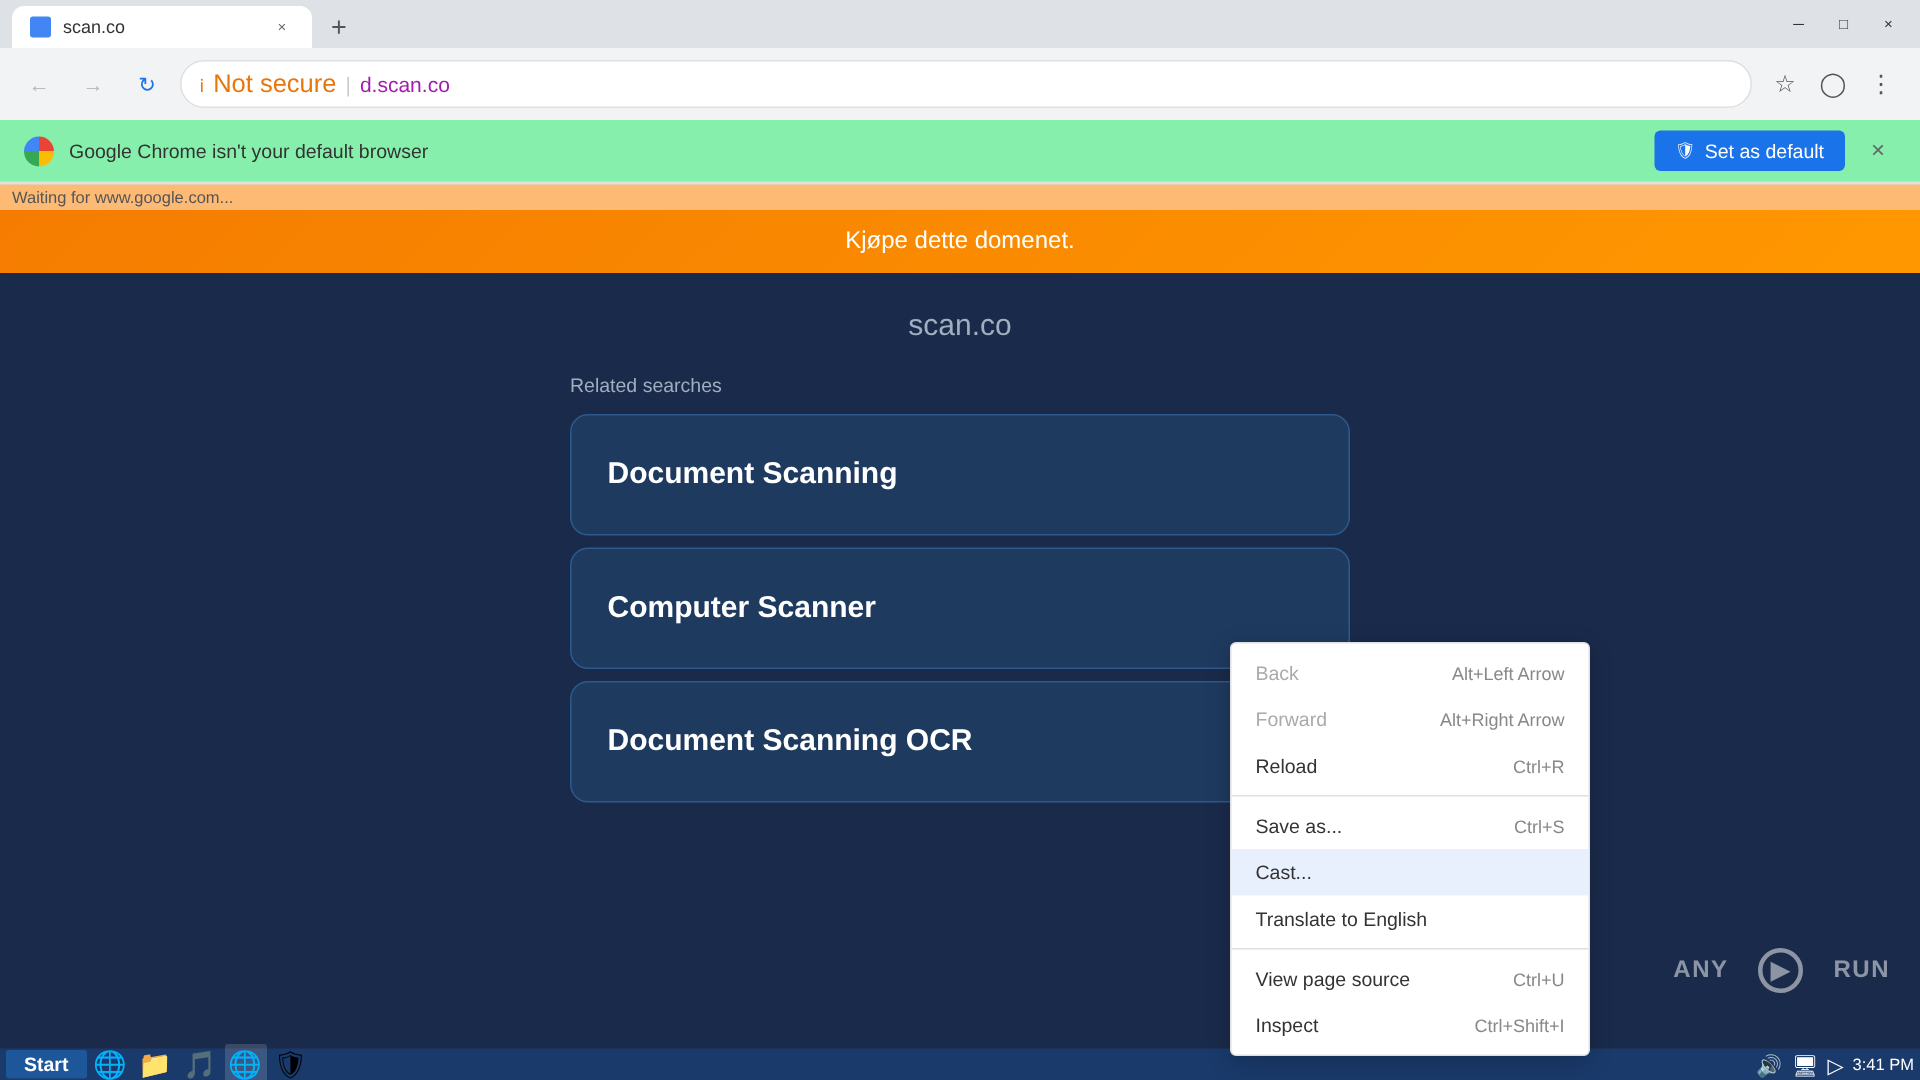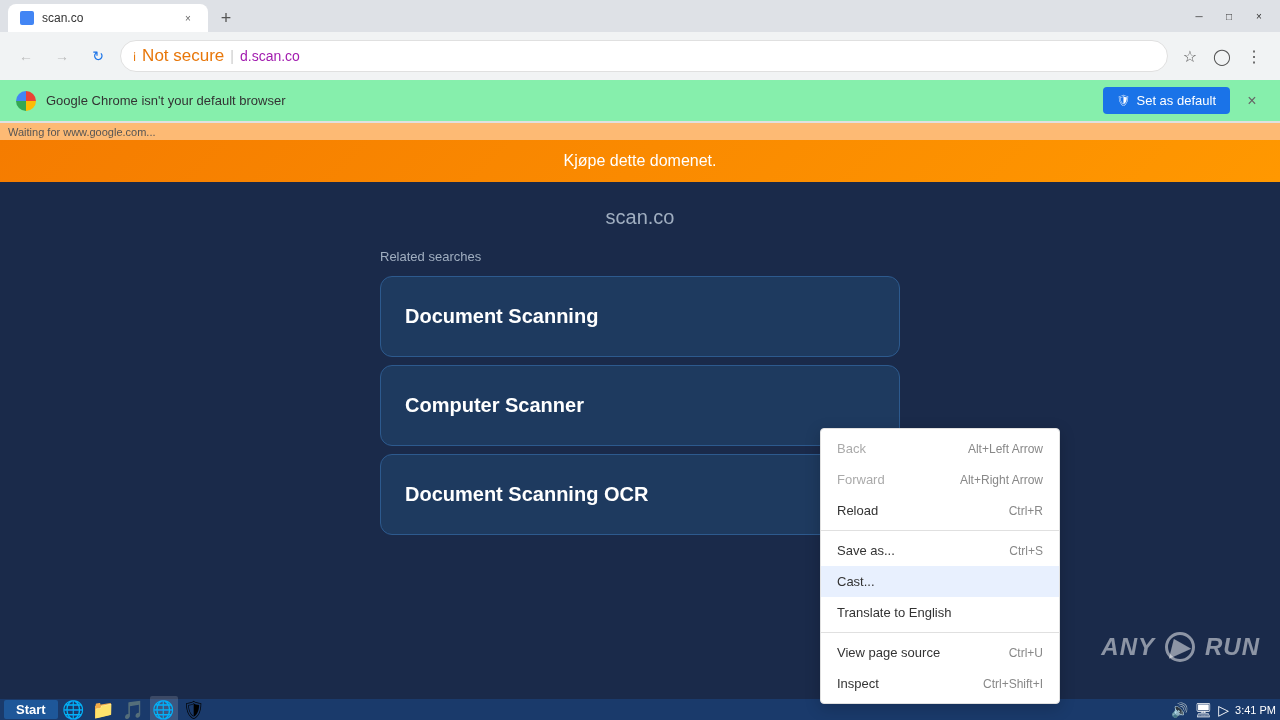--- a/index.html
+++ b/index.html
@@ -253,27 +253,26 @@
       font-weight: 600;
       color: #fff;
     }
 
     
     .anyrun-watermark {
       position: absolute;
       bottom: 20px;
       right: 20px;
       color: rgba(255,255,255,0.5);
-      font-size: 24px;
+      font-size: 16px;
       font-weight: 700;
       display: flex;
       align-items: center;
-      gap: 10px;
+      gap: 20px;
       letter-spacing: 1px;
-      font-style: italic;
     }
     .anyrun-play {
       width: 30px;
       height: 30px;
       border: 3px solid rgba(255,255,255,0.5);
       border-radius: 50%;
       display: flex;
       align-items: center;
       justify-content: center;
     }

